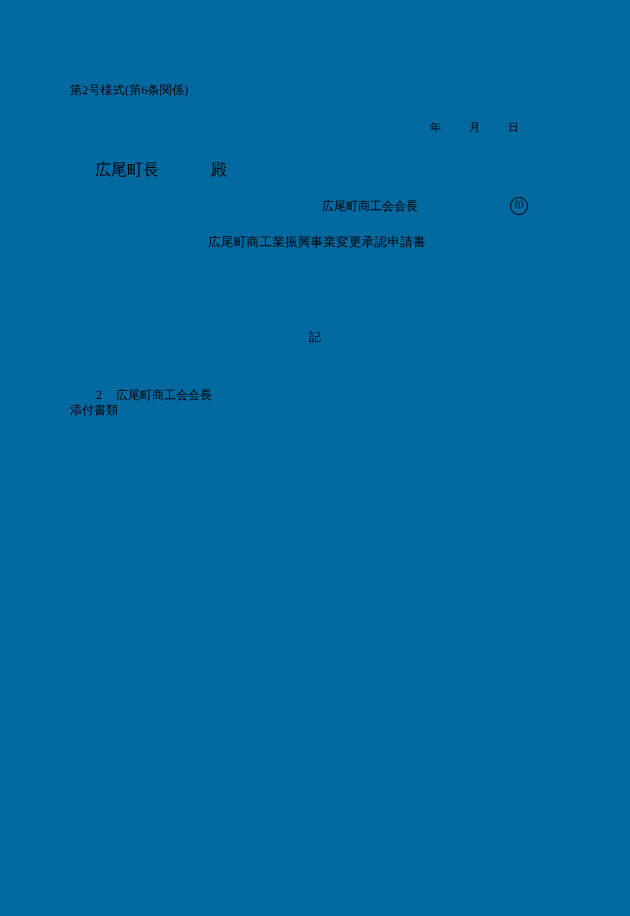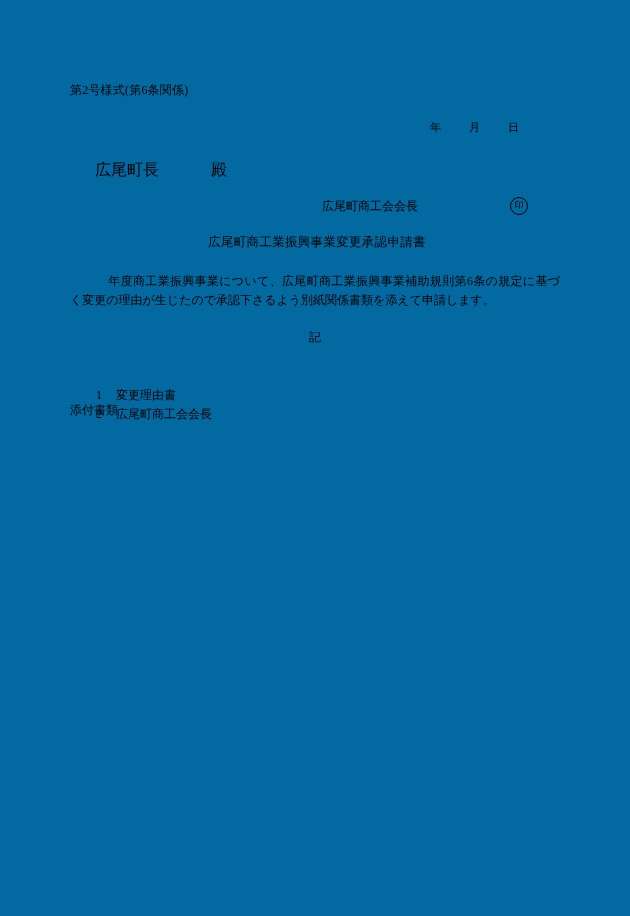--- a/index.html
+++ b/index.html
@@ -137,28 +137,24 @@
 
   <div class="addressee">
     <span>広尾町長</span><span class="hon">殿</span>
   </div>
 
   <div class="applicant">広尾町商工会会長</div>
   <div class="seal">印</div>
 
   <div class="doc-title">広尾町商工業振興事業変更承認申請書</div>
 
-  <div class="body-text"><span class="indent"></span><span>年度商工業振興事業について、広尾町商工業振興事業補助規則第6条の規定に基づく変更の理由が生じたので承認下さるよう別紙関係書類を添えて申請します。</span></div>
 
   <div class="ki">記</div>
 
   <div class="attach-title">添付書類</div>
 
   <div class="attach-list">
-    <div class="attach-item">
-      <span class="num">1</span><span>変更理由書</span>
-    </div>
     <div class="attach-item">
       <span class="num">2</span><span>広尾町商工会会長</span>
     </div>
   </div>
 
 </div>
 
 </body></html>

